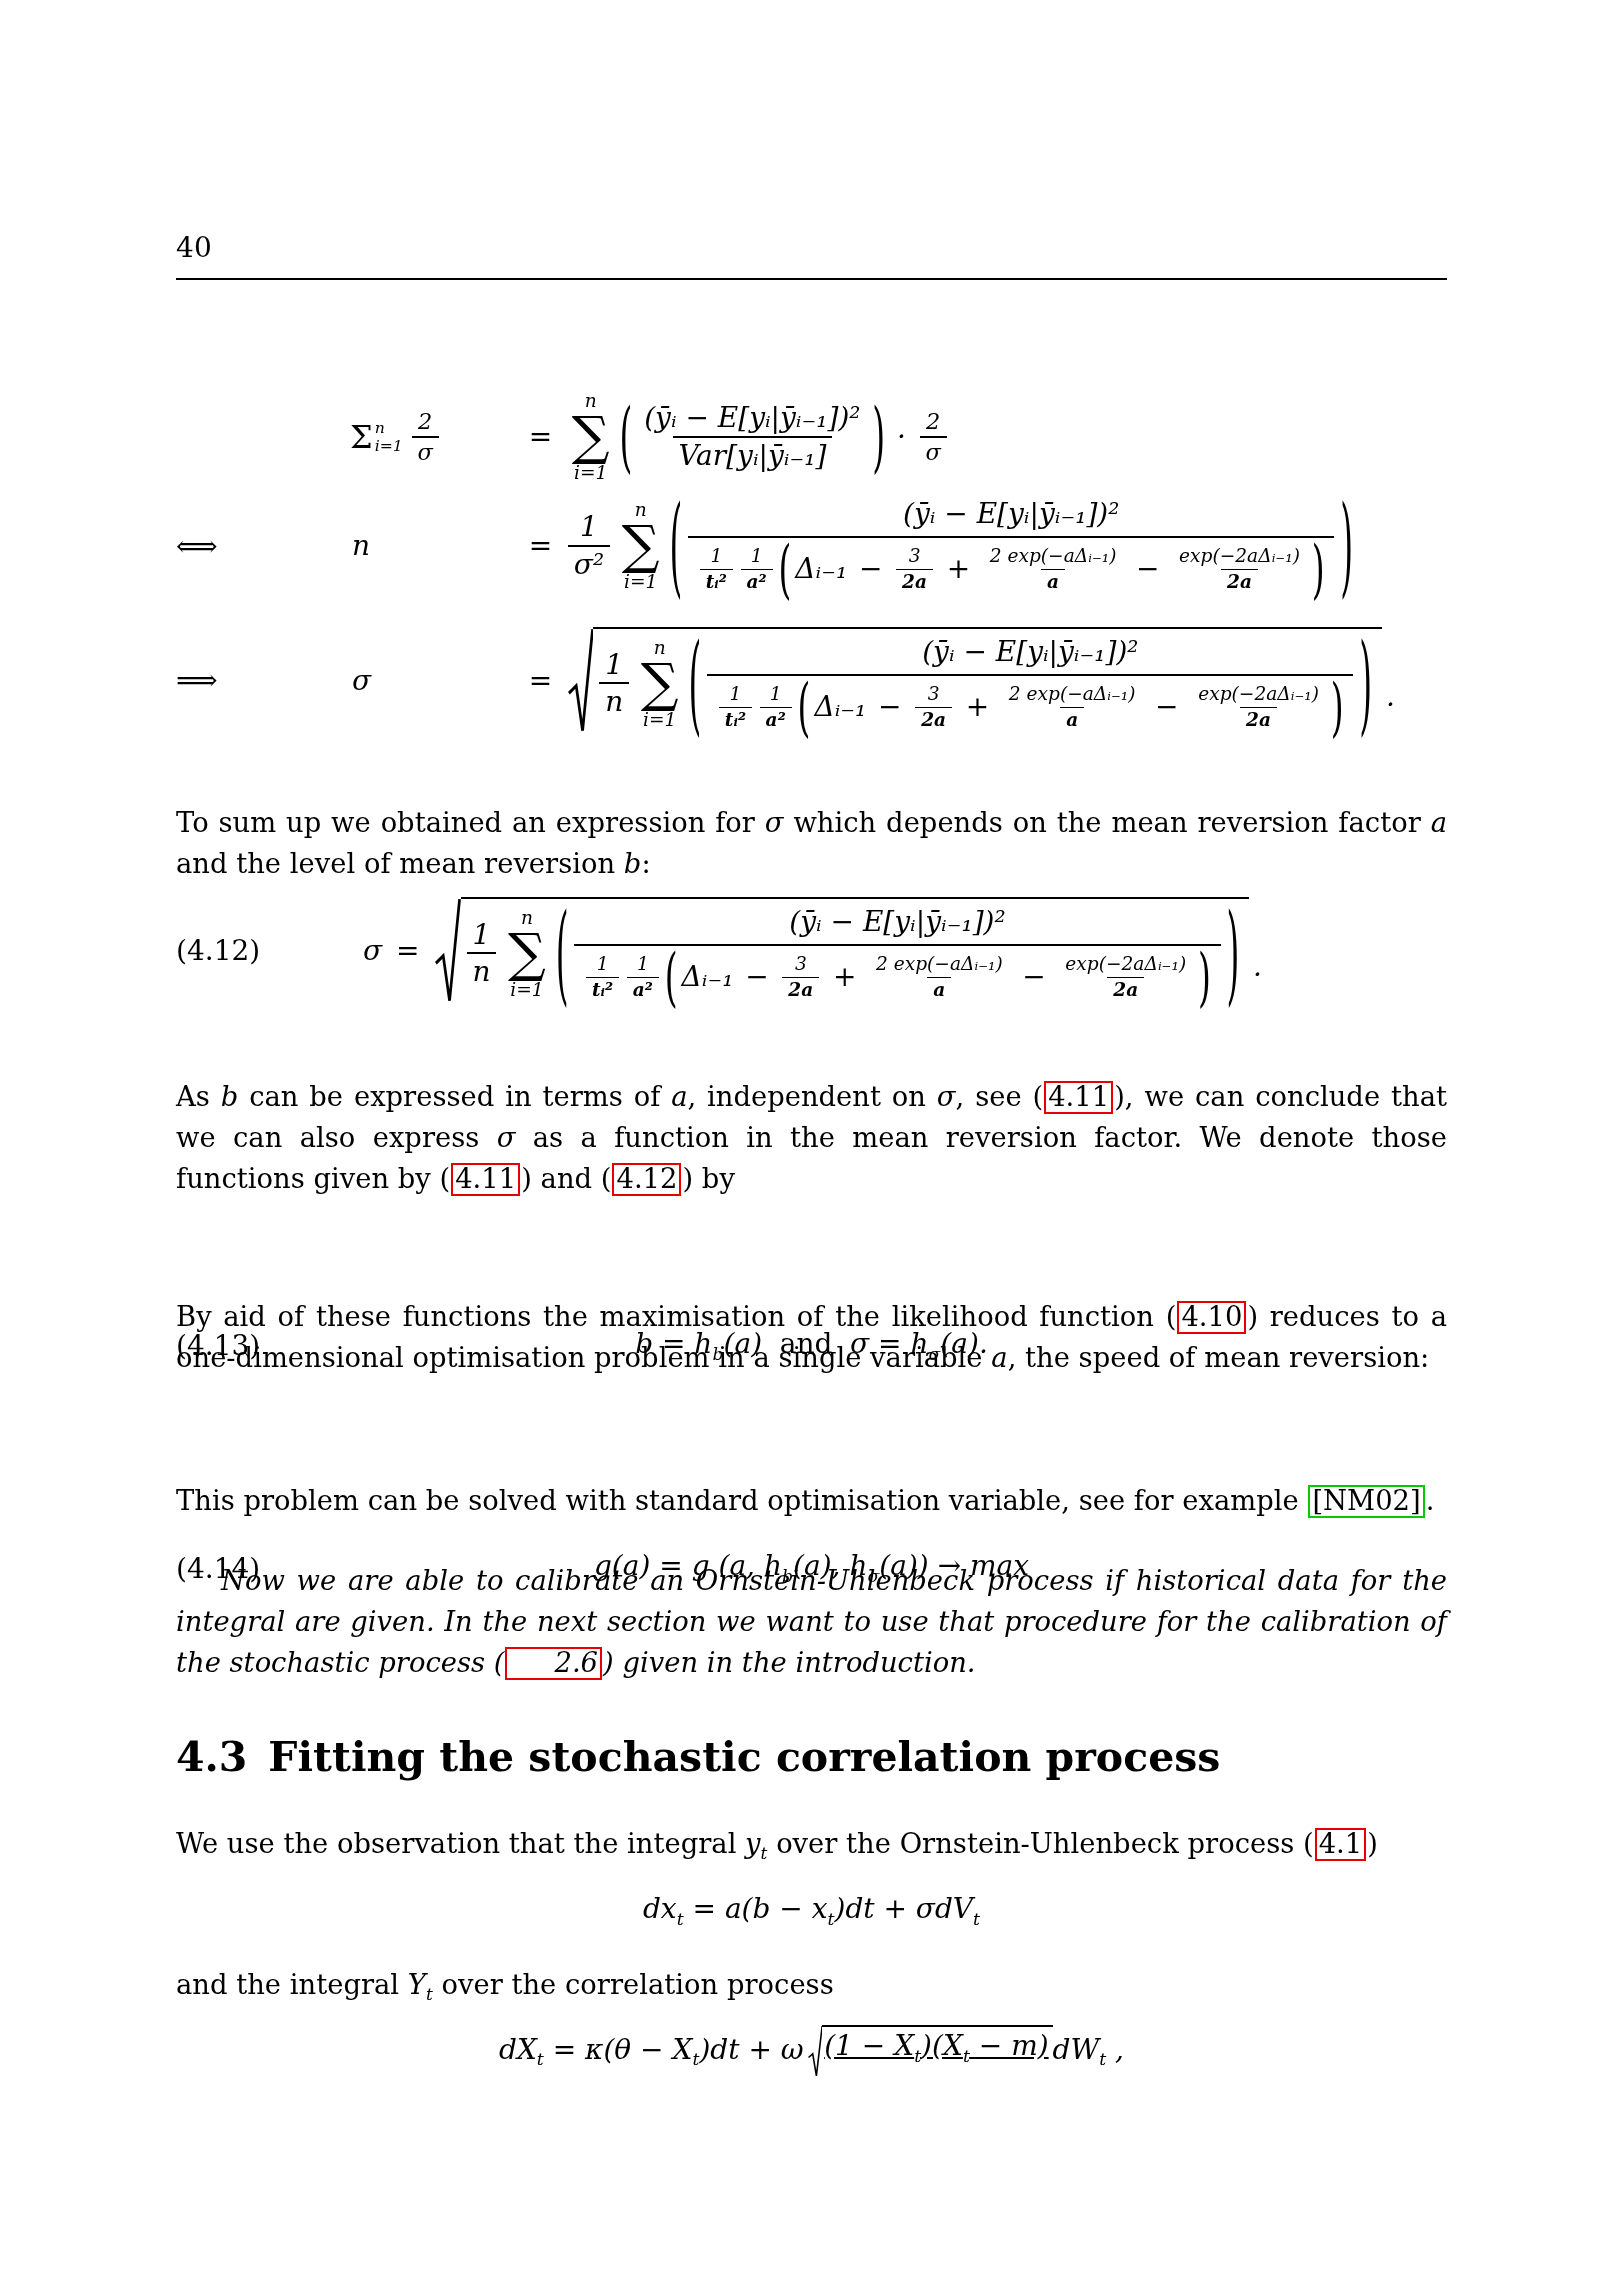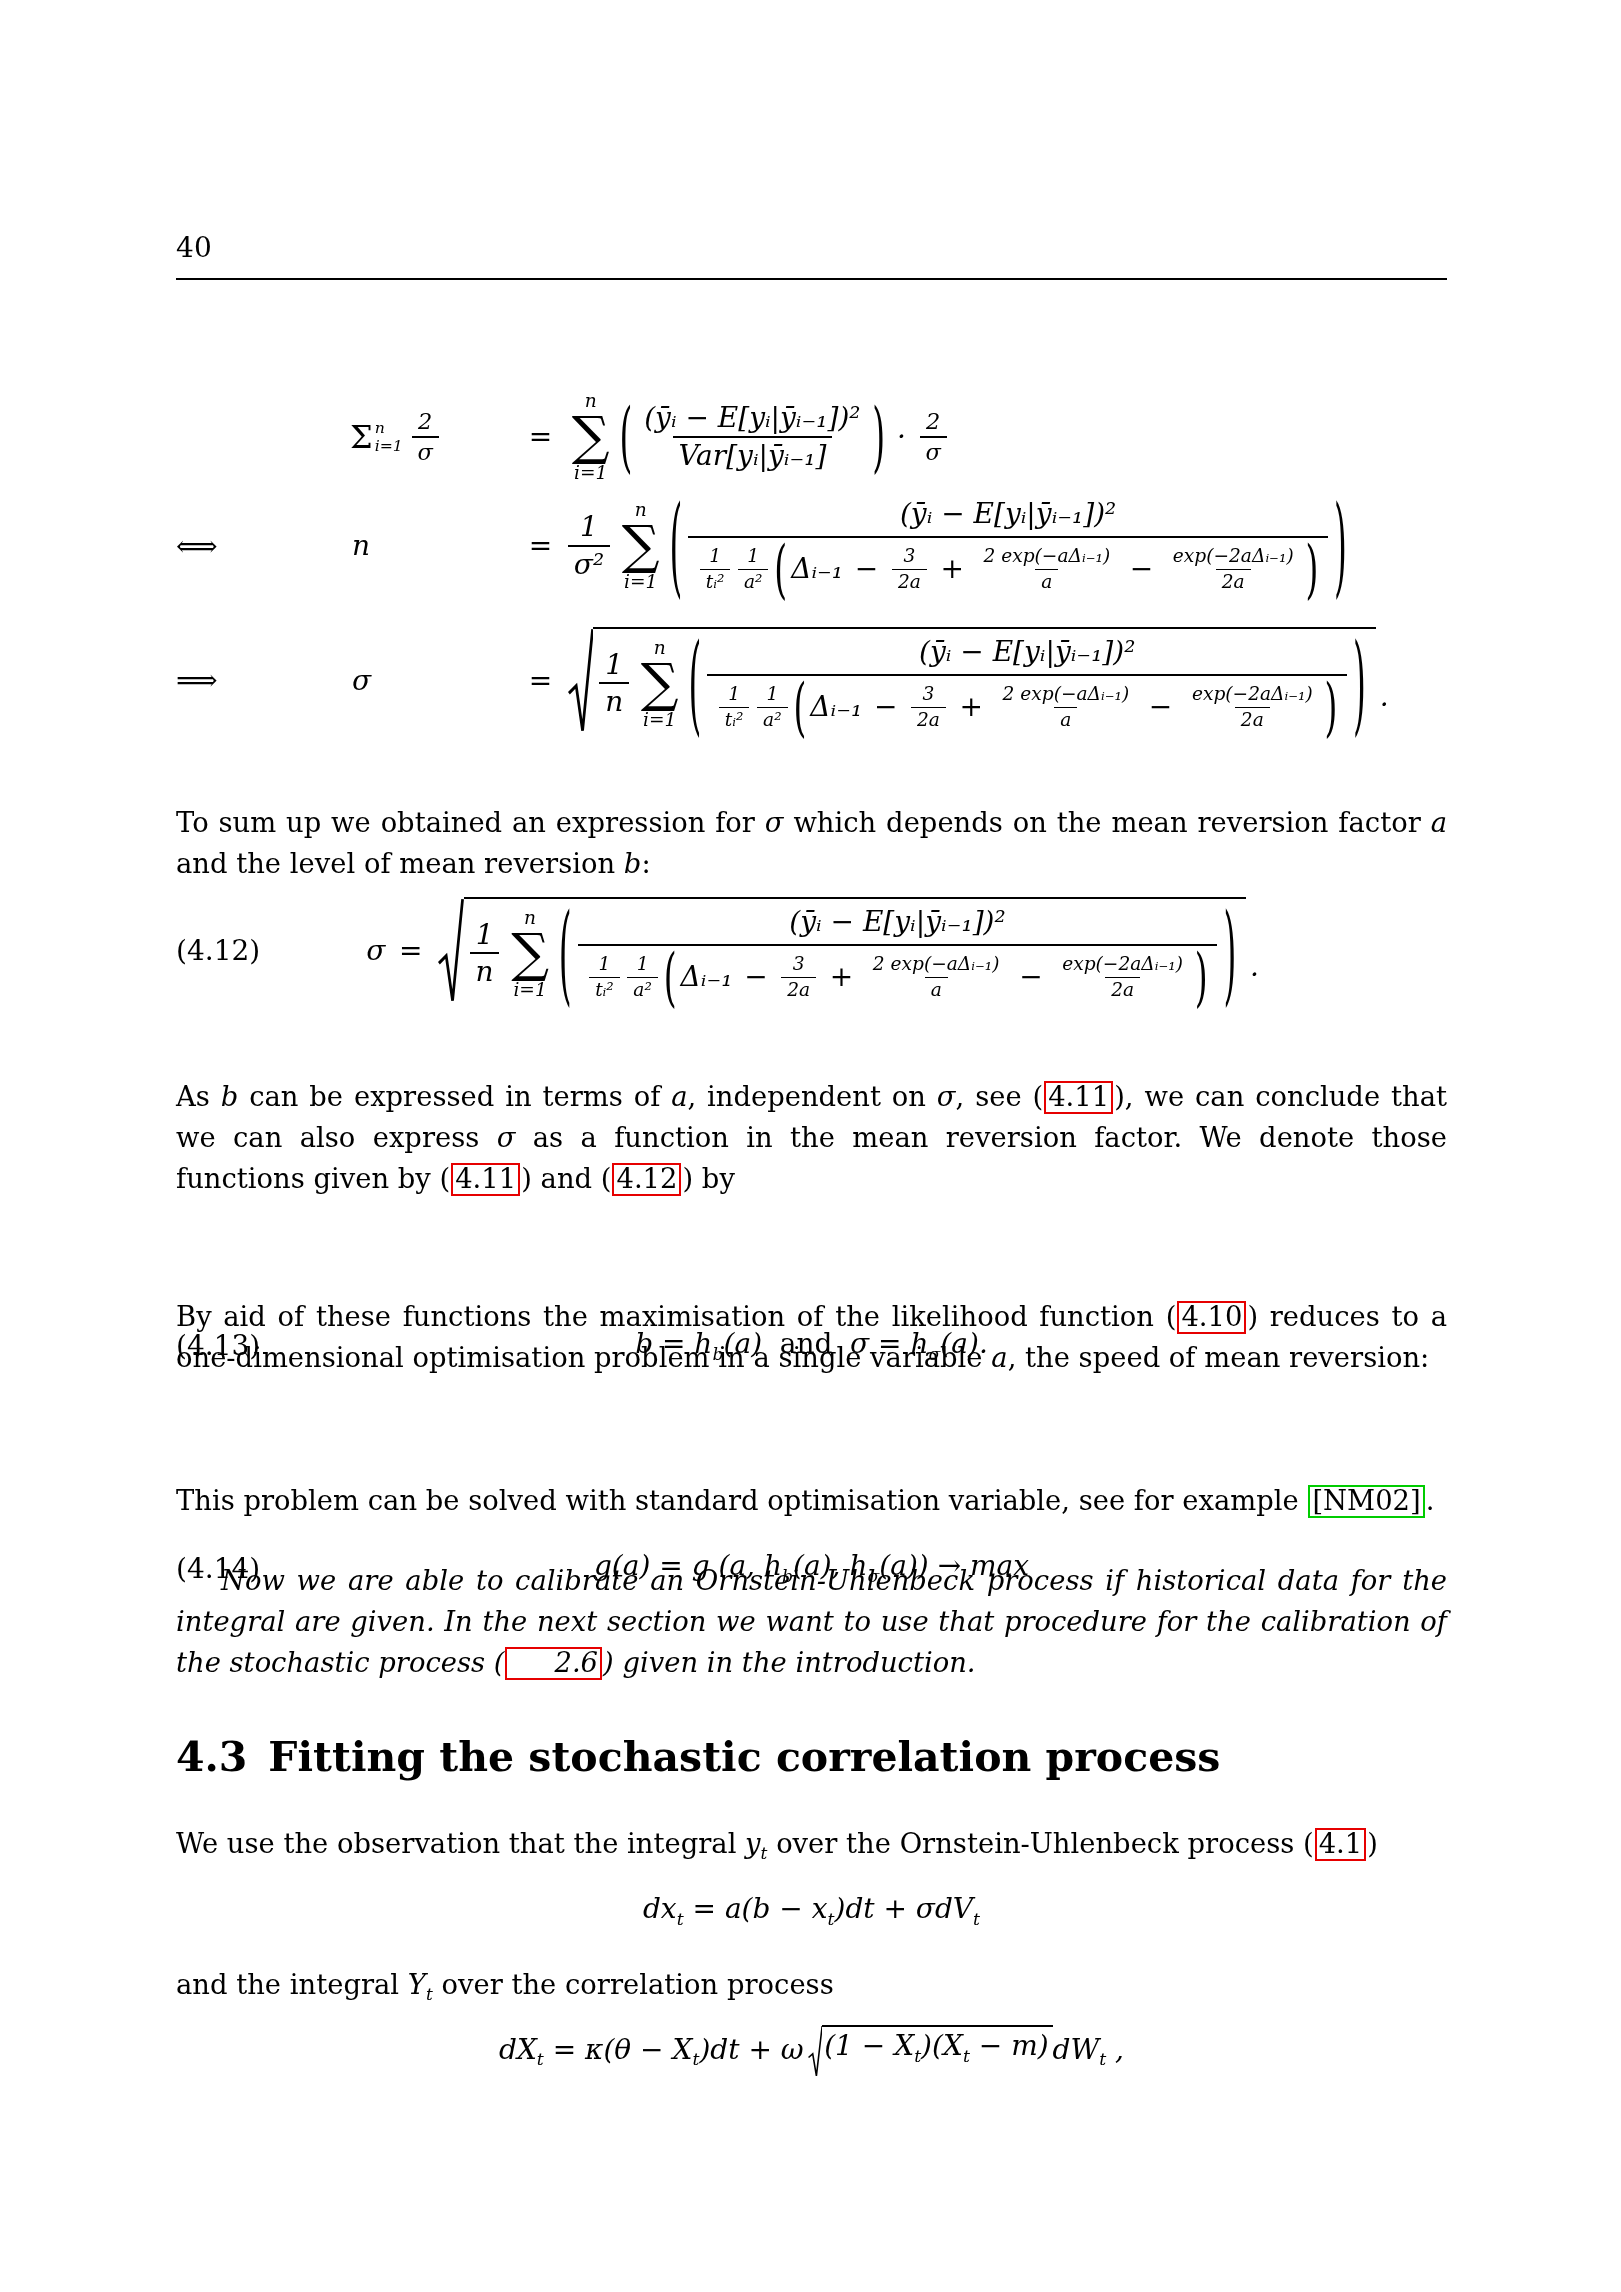--- a/index.html
+++ b/index.html
@@ -33,40 +33,40 @@
   .tok { margin:0 2px; }
   .ceq { text-align:center; }
   .tagged { position:relative; }
   .tag { position:absolute; left:0; top:50%; transform:translateY(-50%); font-style:normal; }
 
   .fr { display:inline-flex; flex-direction:column; align-items:center; vertical-align:middle; margin:0 3.9px; }
   .fr .n, .fr .d { padding:1px 5.9px; text-align:center; line-height:1.2; white-space:nowrap; }
   .fr .d { border-top:2px solid #000; }
   .frm { font-size:22.5px; }
   .frs { font-size:18.6px; }
-  .frs .d { border-top:1.6px solid #000; }
+  .frs .d { border-top:1.6px solid #000;font-weight:bold; }
   .frb > .n { padding:2px 9.8px 5.9px; align-self:center; }
   .frb > .d { display:flex; align-items:center; justify-content:center; padding:5.9px 7.8px 2px; }
 
   .sum { display:inline-flex; flex-direction:column; align-items:center; margin:0 7.8px; line-height:1; }
   .sum .lim { font-size:18.6px; line-height:1.15; }
   .sum .sg  { font-size:53px; font-style:normal; line-height:0.95; }
 
   .isum { display:inline-flex; align-items:center; }
   .isg  { font-size:32px; font-style:normal; line-height:1; }
   .ss   { display:inline-flex; flex-direction:column; font-size:15.7px; line-height:1.15; margin:0 4.9px 0 2px; }
 
   .bp { display:inline-block; font-style:normal; font-size:33px; line-height:1; transform:scaleY(var(--sy,1)); margin:0 2px; }
 
   .sqrt { display:inline-flex; align-items:stretch; margin-left:3.9px; vertical-align:middle; }
   .sqrt .rad { width:25.5px; height:auto; align-self:stretch; }
   .sqrt .rad path { stroke:#000; stroke-width:3; fill:none; }
   .sqrt .bod { border-top:2.9px solid #000; display:inline-flex; align-items:center; padding:3.9px 7.8px 0 2px; }
   .sqrt-sm .rad { width:14.7px; }
-  .sqrt-sm .bod { border-top:2px solid #000; padding:2px 3.9px 0 2px; display:inline; }
+  .sqrt-sm .bod { border-top:2px solid #000; padding:2px 3.9px 0 2px; display:inline;text-decoration:underline; }
 
   .dcmp { display:inline-flex; align-items:center; }
   .enddot { align-self:center; margin-left:3.9px; margin-top:33px; }
   sub { font-size:62%; }
 </style>
 </head>
 <body>
 
 <div class="page">
 

